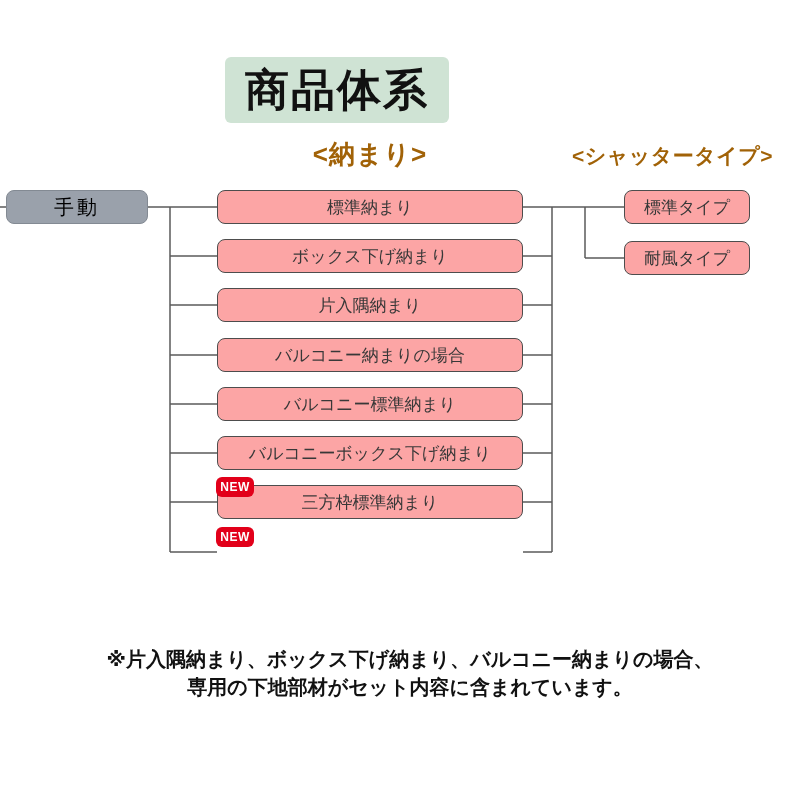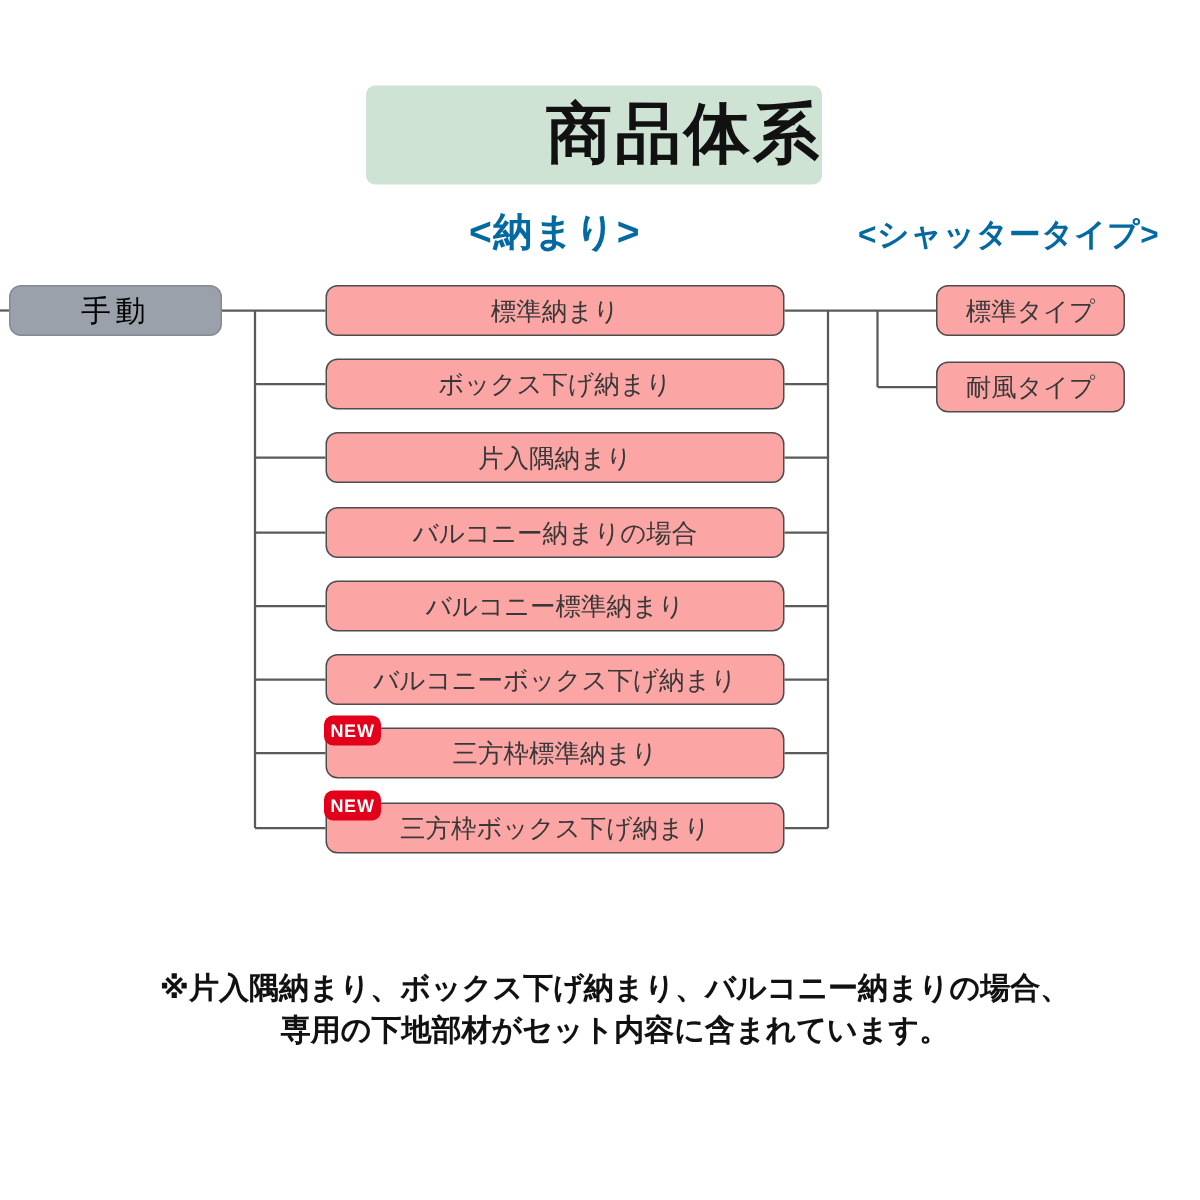--- a/index.html
+++ b/index.html
@@ -11,29 +11,29 @@
     --new-badge-bg:#e2001a;
     --new-badge-text:#ffffff;
     --text:#2e2e2e;
   }
   *{margin:0;padding:0;box-sizing:border-box;}
   html,body{width:800px;height:800px;background:#ffffff;overflow:hidden;}
   body{font-family:"Liberation Sans","DejaVu Sans",sans-serif;color:var(--text);position:relative;}
   .stage{position:absolute;left:0;top:0;width:800px;height:800px;}
 
   .title-banner{
-    position:absolute;left:244px;top:57px;width:304px;height:66px;
+    position:absolute;left:225px;top:57px;width:224px;height:66px;
     background:var(--title-bg);border-radius:6px;
-    display:flex;align-items:center;justify-content:flex-end;
+    display:flex;align-items:center;justify-content:center;
   }
   .title-banner .title-text{
     font-size:44px;font-weight:800;color:#111;letter-spacing:2px;line-height:1;
   }
 
-  .col-header{position:absolute;font-weight:800;color:#0369a1;text-align:center;white-space:nowrap;}
+  .col-header{position:absolute;font-weight:800;color:#a16207;text-align:center;white-space:nowrap;}
   .header-osamari{left:217px;width:306px;top:137px;font-size:26px;letter-spacing:1px;}
   .header-shutter{left:565px;width:215px;top:142px;font-size:21px;letter-spacing:0.5px;}
 
   svg.connectors{position:absolute;left:0;top:0;width:800px;height:800px;}
   svg.connectors path{stroke:var(--line);stroke-width:1.5;fill:none;}
 
   .node{
     position:absolute;height:34px;border-radius:8px;background:#fca5a5;
     border:1.5px solid var(--box-border);
     display:flex;align-items:center;justify-content:center;
@@ -122,23 +122,20 @@
   </div>
   <div class="node osamari-node" style="top:436px">
     <span>バルコニーボックス下げ納まり</span>
   </div>
   <div class="node osamari-node" style="top:387px">
     <span>バルコニー標準納まり</span>
   </div>
   <div class="node osamari-node" style="top:485px">
     <span>三方枠標準納まり</span>
   </div>
-  <div class="node osamari-node" style="top:535px">
-    <span>三方枠ボックス下げ納まり</span>
-  </div>
 
   <div class="new-badge" style="left:216px;top:477px">NEW</div>
   <div class="new-badge" style="left:216px;top:527px">NEW</div>
 
   <div class="node shutter-node" style="top:190px">
     <span>標準タイプ</span>
   </div>
   <div class="node shutter-node" style="top:241px">
     <span>耐風タイプ</span>
   </div>

